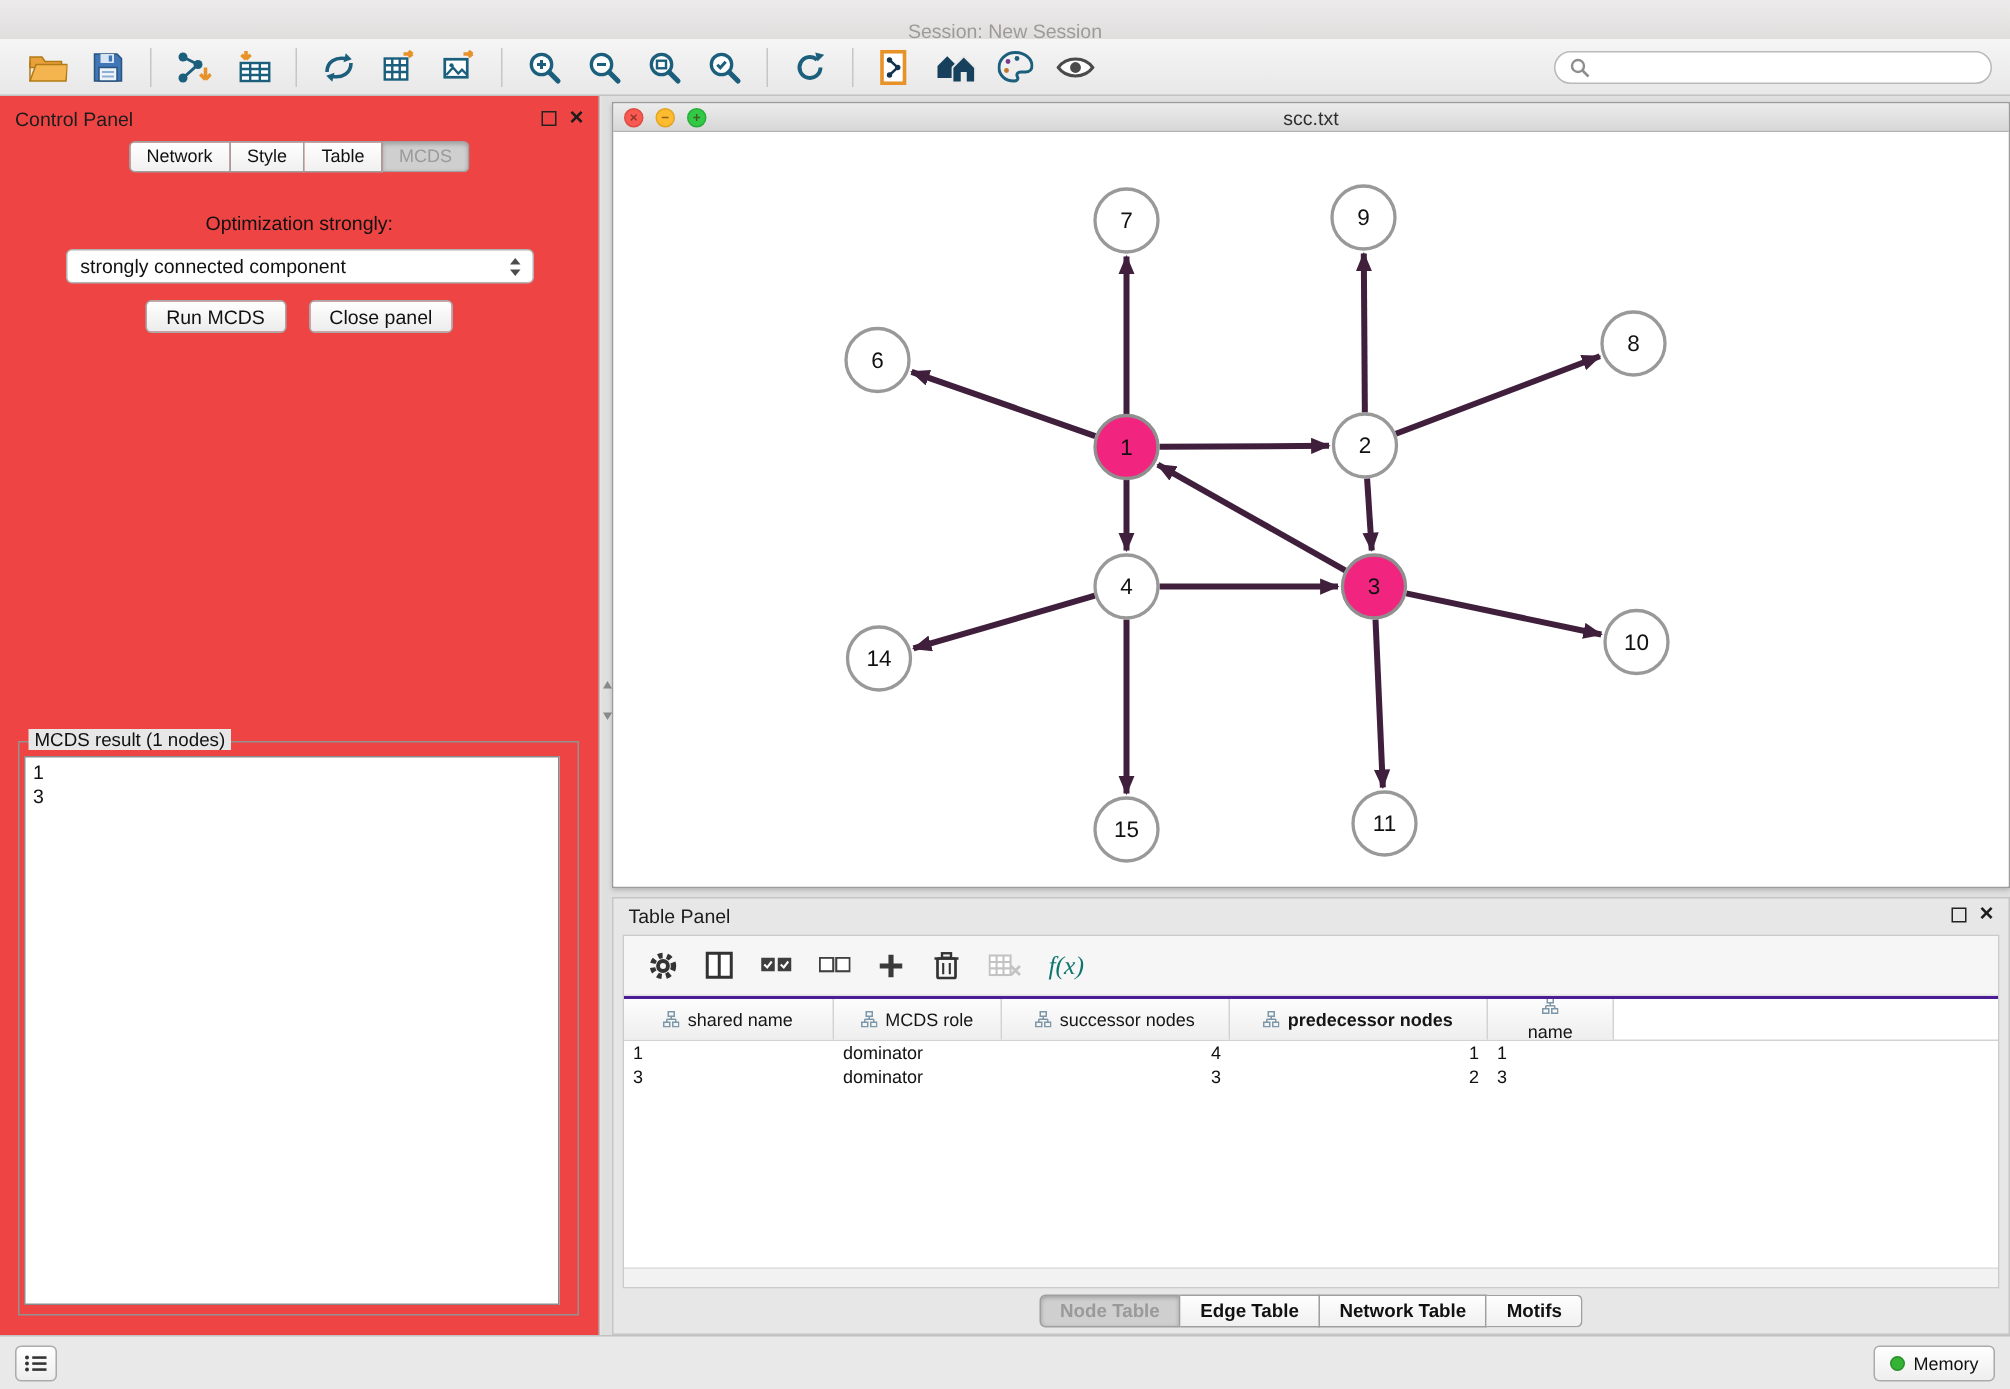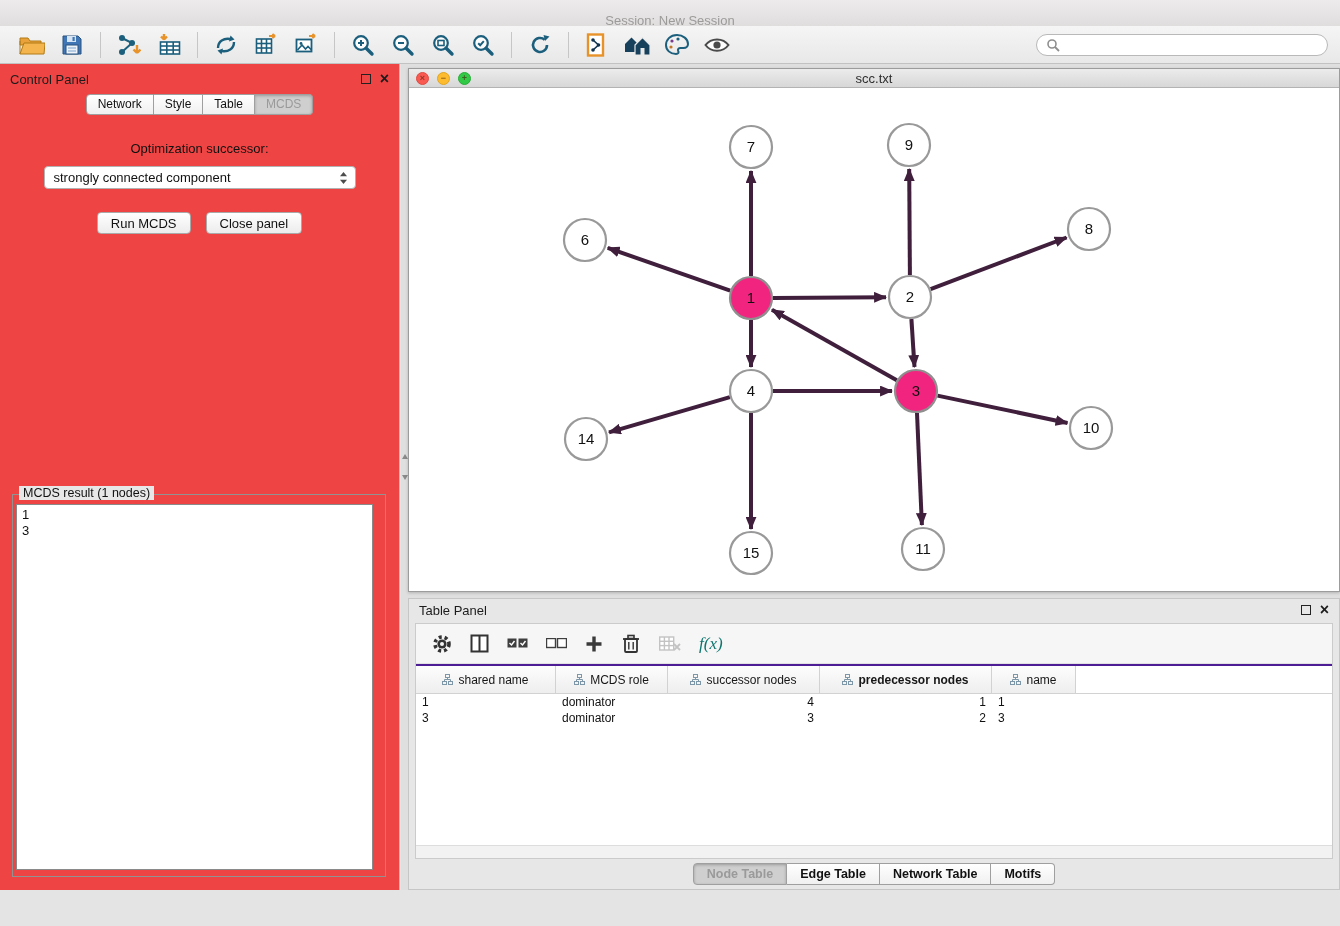--- a/index.html
+++ b/index.html
@@ -27,21 +27,21 @@
 .seg-tabs{display:flex;justify-content:center}
 .seg-tab{height:21px;line-height:19px;padding:0 11px;font-size:12px;background:linear-gradient(#ffffff,#f0f0f0);border:1px solid #9f9f9f;border-left:none;color:#111;cursor:default;white-space:nowrap}
 .seg-tab:first-child{border-left:1px solid #9f9f9f;border-radius:4px 0 0 4px}
 .seg-tab:last-child{border-radius:0 4px 4px 0}
 .seg-active{background:#cfcfcf;color:#9a9a9a;box-shadow:inset 0 1px 3px rgba(0,0,0,.25)}
 .cp-body{padding-top:26px;text-align:center}
 .opt-label{font-size:13px;color:#111}
 .dropdown{width:312px;height:23px;margin:10px auto 0;background:#fff;border:1px solid #b2b2b2;border-radius:4px;display:flex;align-items:center;padding:0 4px 0 9px;font-size:13px;color:#111}
 .dropdown .dd-val{flex:1;text-align:left}
 .dd-stepper{width:14px;height:19px;display:flex;align-items:center;justify-content:center}
-.cp-buttons{margin-top:23px;display:flex;justify-content:center;gap:15px}
+.cp-buttons{margin-top:11px;display:flex;justify-content:center;gap:15px}
 .cp-btn{height:22px;padding:0 13px;font-size:13px;font-family:inherit;background:linear-gradient(#ffffff,#ececec);border:1px solid #a9a9a9;border-radius:4px;color:#111;cursor:default}
 .result-box{position:absolute;left:12px;right:13px;top:430px;bottom:13px;border:1px solid #929292}
 .result-legend{position:absolute;top:-9px;left:6px;background:#e7e7e7;padding:0 4px;font-size:12.5px;color:#111}
 .result-area{position:absolute;left:3px;right:12px;top:9px;bottom:6px;background:#fff;border:1px solid #8a8a8a;font-size:13px;line-height:16px;padding:2px 5px;overflow:hidden;text-align:left;color:#111}
 
 
 .desktop{position:absolute;left:401px;top:64px;right:0;bottom:36px;background:#dfdfdf}
 .splitter-grip{position:absolute;left:0;top:390px;width:7px;height:26px;display:flex;flex-direction:column;align-items:center;justify-content:space-between}
 .grip-tri-up{width:0;height:0;border-left:3px solid transparent;border-right:3px solid transparent;border-bottom:5px solid #8a8a8a}
 .grip-tri-down{width:0;height:0;border-left:3px solid transparent;border-right:3px solid transparent;border-top:5px solid #8a8a8a}
@@ -251,21 +251,21 @@
         <span class="close-btn">×</span>
       </span>
     </div>
     <div class="seg-tabs">
         <div class="seg-tab">Network</div>
         <div class="seg-tab">Style</div>
         <div class="seg-tab">Table</div>
         <div class="seg-tab seg-active">MCDS</div>
       </div>
     <div class="cp-body">
-      <div class="opt-label">Optimization successor:</div>
+      <div class="opt-label">Optimization strongly:</div>
       <div class="dropdown">
         <span class="dd-val">strongly connected component</span>
         <span class="dd-stepper">
           <svg width="9" height="14" viewBox="0 0 9 14">
               <polygon points="4.5,1 8,5.3 1,5.3" fill="#4c4c4c"></polygon>
               <polygon points="4.5,13 1,8.7 8,8.7" fill="#4c4c4c"></polygon>
             </svg>
         </span>
       </div>
       <div class="cp-buttons">
@@ -474,21 +474,21 @@
               <span class="col-icon">
                 <svg width="11" height="11" viewBox="0 0 11 11" fill="none" stroke="#7d97a8" stroke-width="1">
                   <rect x="3.5" y="0.5" width="4" height="3"></rect>
                   <path d="M5.5 3.5 V5.5 M2.5 5.5 H8.5 M2.5 5.5 V7.5 M8.5 5.5 V7.5"></path>
                   <rect x="0.5" y="7.5" width="4" height="3"></rect>
                   <rect x="6.5" y="7.5" width="4" height="3"></rect>
                 </svg>
               </span>
               <span>predecessor nodes</span>
             </div>
-            <div class="tbl-th" style="width: 84px;">
+            <div class="tbl-th" style="width: 84px; flex-direction: column;">
               <span class="col-icon">
                 <svg width="11" height="11" viewBox="0 0 11 11" fill="none" stroke="#7d97a8" stroke-width="1">
                   <rect x="3.5" y="0.5" width="4" height="3"></rect>
                   <path d="M5.5 3.5 V5.5 M2.5 5.5 H8.5 M2.5 5.5 V7.5 M8.5 5.5 V7.5"></path>
                   <rect x="0.5" y="7.5" width="4" height="3"></rect>
                   <rect x="6.5" y="7.5" width="4" height="3"></rect>
                 </svg>
               </span>
               <span>name</span>
             </div>
@@ -513,14 +513,30 @@
       </div>
       <div class="tp-tabs seg-tabs">
           <div class="seg-tab seg-active">Node Table</div>
           <div class="seg-tab">Edge Table</div>
           <div class="seg-tab">Network Table</div>
           <div class="seg-tab">Motifs</div>
         </div>
     </div>
   </div>
 
+  <div class="statusbar">
+    <button class="sb-left-btn">
+      <svg width="16" height="14" viewBox="0 0 16 14">
+          <circle cx="2" cy="3" r="1.3" fill="#333"></circle>
+          <rect x="5.5" y="2.2" width="9.5" height="1.7" fill="#333"></rect>
+          <circle cx="2" cy="7" r="1.3" fill="#333"></circle>
+          <rect x="5.5" y="6.2" width="9.5" height="1.7" fill="#333"></rect>
+          <circle cx="2" cy="11" r="1.3" fill="#333"></circle>
+          <rect x="5.5" y="10.2" width="9.5" height="1.7" fill="#333"></rect>
+        </svg>
+    </button>
+    <button class="memory-btn">
+      <span class="mem-dot"></span>
+      <span>Memory</span>
+    </button>
+  </div>
 
 </div>
 
 </body></html>

